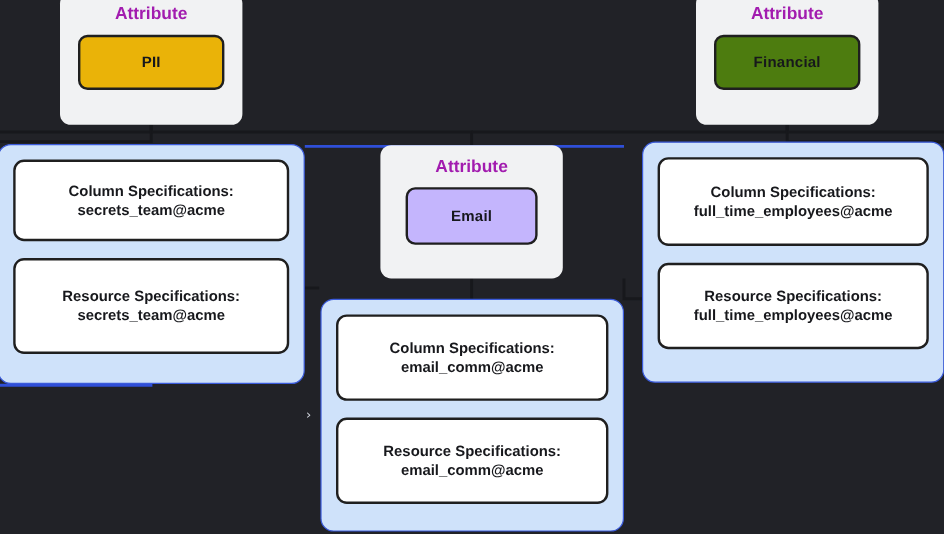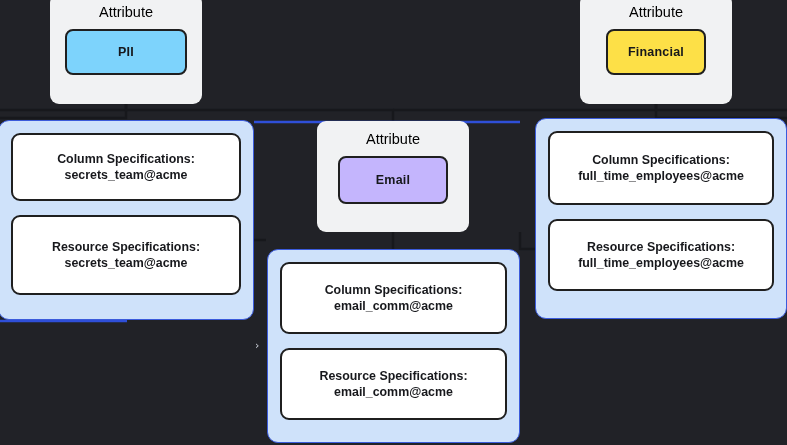--- a/index.html
+++ b/index.html
@@ -37,24 +37,24 @@
     background: #f1f2f3;
     border-radius: 9px;
     box-sizing: border-box;
     padding: 8px 10px 12px 10px;
     display: flex;
     flex-direction: column;
     align-items: center;
   }
   .attr-title {
     font-size: 14.5px;
-    color: #000000;
+    color: #a21caf;
     line-height: 20px;
     margin-bottom: 7px;
-    font-weight: 400;
+    font-weight: 700;
     white-space: nowrap;
   }
   .attr-badge {
     box-sizing: border-box;
     border: 2.2px solid #1f1f1f;
     border-radius: 8px;
     display: flex;
     align-items: center;
     justify-content: center;
     font-size: 12.5px;
@@ -91,23 +91,23 @@
     line-height: 16px;
     padding: 4px 6px;
   }
   .spec-node .ln { display: block; white-space: nowrap; }
 
   
   #attr-pii      { left: 50px;  top: -6px;  width: 152px; height: 110px; }
   #attr-email    { left: 317px; top: 121px; width: 152px; height: 111px; }
   #attr-financial{ left: 580px; top: -6px;  width: 152px; height: 110px; }
 
-  #badge-pii       { width: 122px; height: 46px; background: #7dd3fc; }
+  #badge-pii       { width: 122px; height: 46px; background: #eab308; }
   #badge-email     { width: 110px; height: 48px; background: #c4b5fd; }
-  #badge-financial { width: 100px; height: 46px; background: #fde047; }
+  #badge-financial { width: 122px; height: 46px; background: #4d7c0f; }
 
   #group-secrets   { left: -2px;  top: 120px; width: 256px; height: 200px; }
   #group-email     { left: 267px; top: 249px; width: 253px; height: 194px; }
   #group-financial { left: 535px; top: 118px; width: 252px; height: 201px; }
 
   #group-secrets .spec-node:nth-of-type(1)   { height: 68px; }
   #group-secrets .spec-node:nth-of-type(2)   { height: 80px; }
   #group-email .spec-node                    { height: 72px; }
   #group-financial .spec-node:nth-of-type(1) { height: 74px; }
   #group-financial .spec-node:nth-of-type(2) { height: 72px; }

